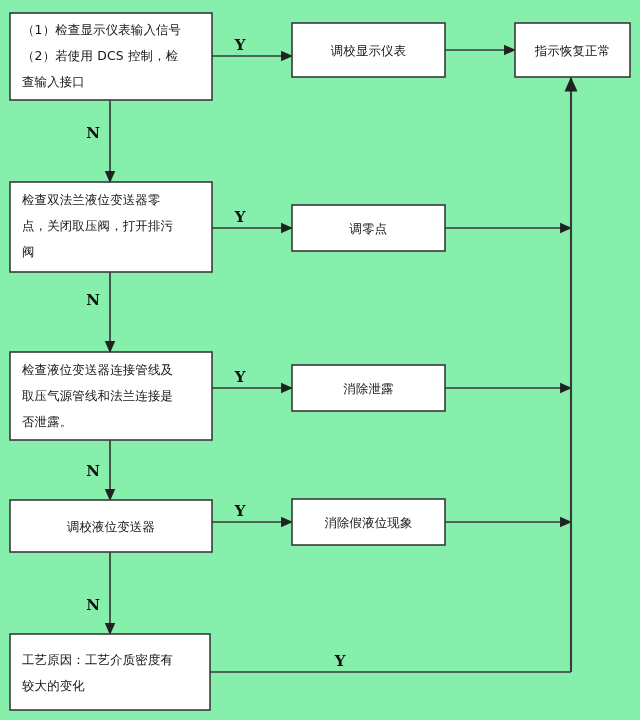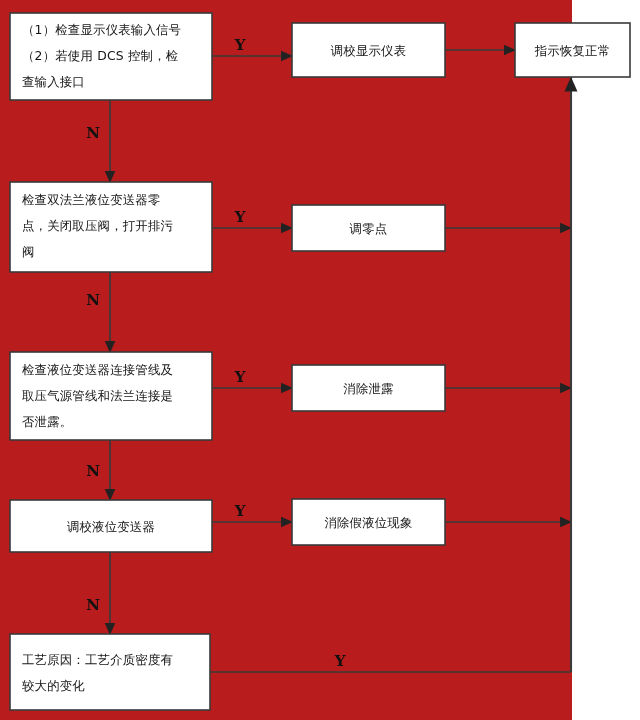--- a/index.html
+++ b/index.html
@@ -8,23 +8,23 @@
     background: #ffffff;
   }
   body {
     width: 640px;
     height: 720px;
     font-family: "DejaVu Sans", "Liberation Sans", sans-serif;
     overflow: hidden;
   }
   #flowchart-root {
     position: relative;
-    width: 572px;
+    width: 640px;
     height: 720px;
-    background: #b91c1c;
+    background: #86efac;
   }
   svg.diagram {
     position: absolute;
     left: 0;
     top: 0;
     width: 640px;
     height: 720px;
   }
   .box-rect {
     fill: #ffffff;

